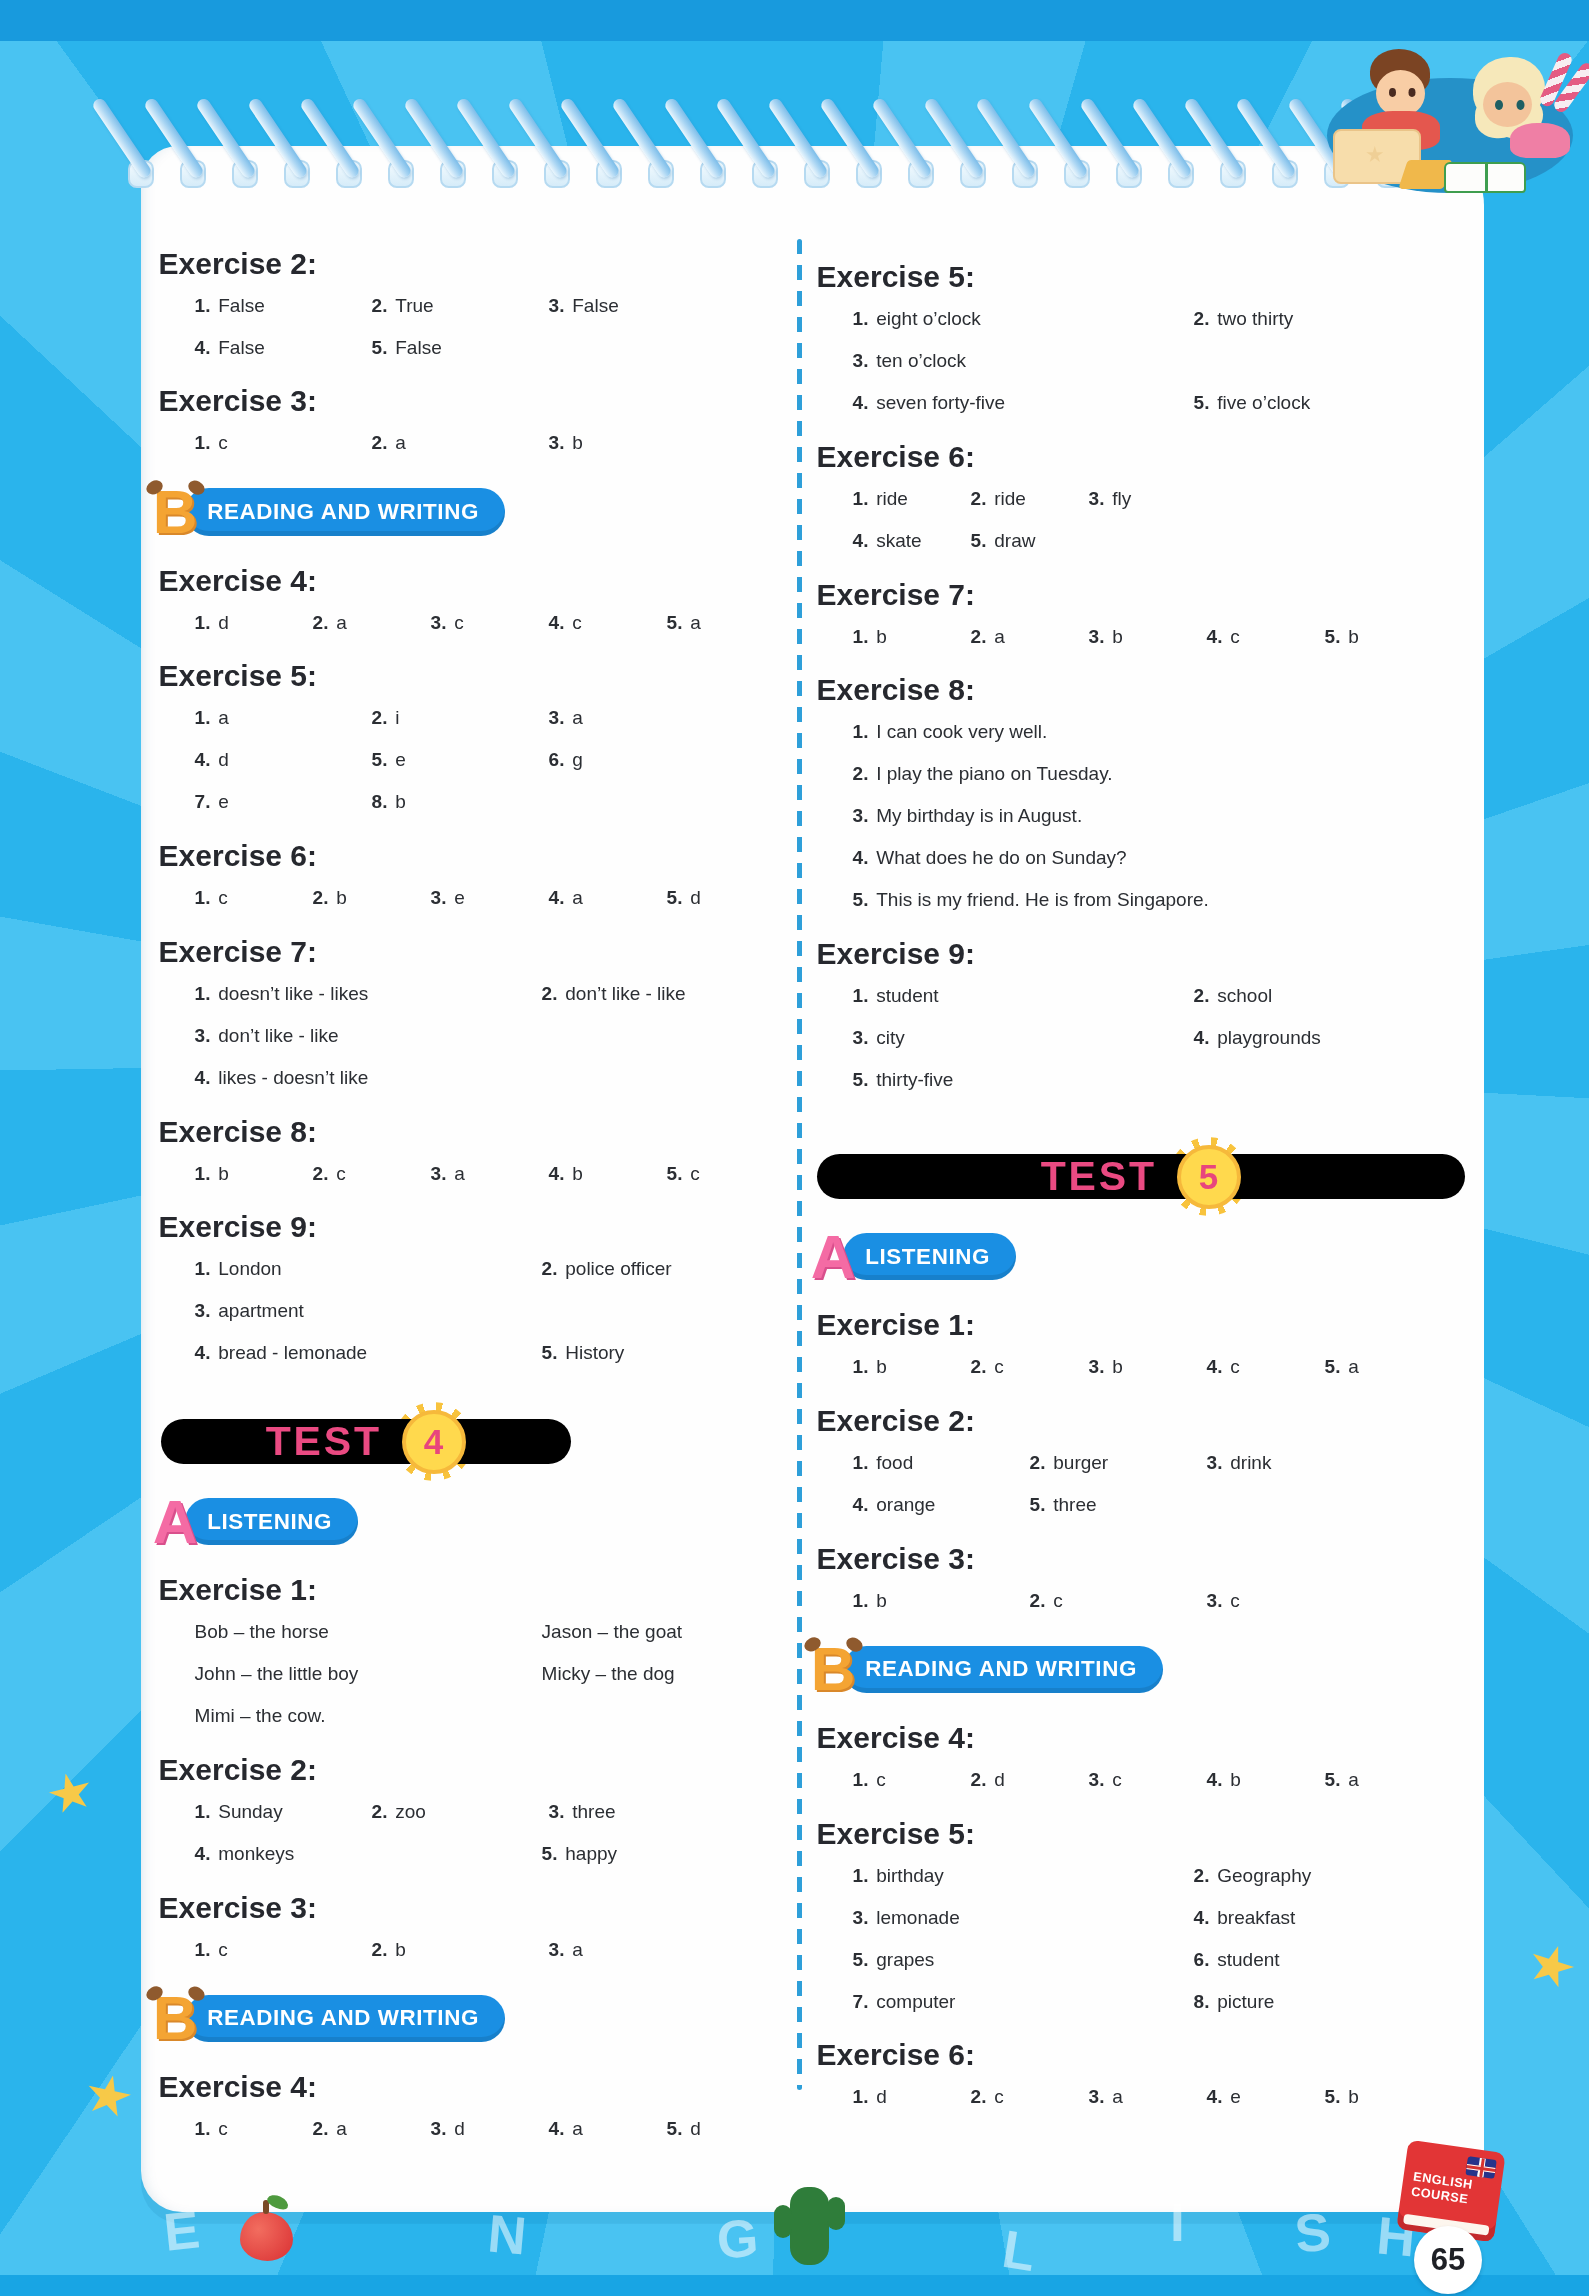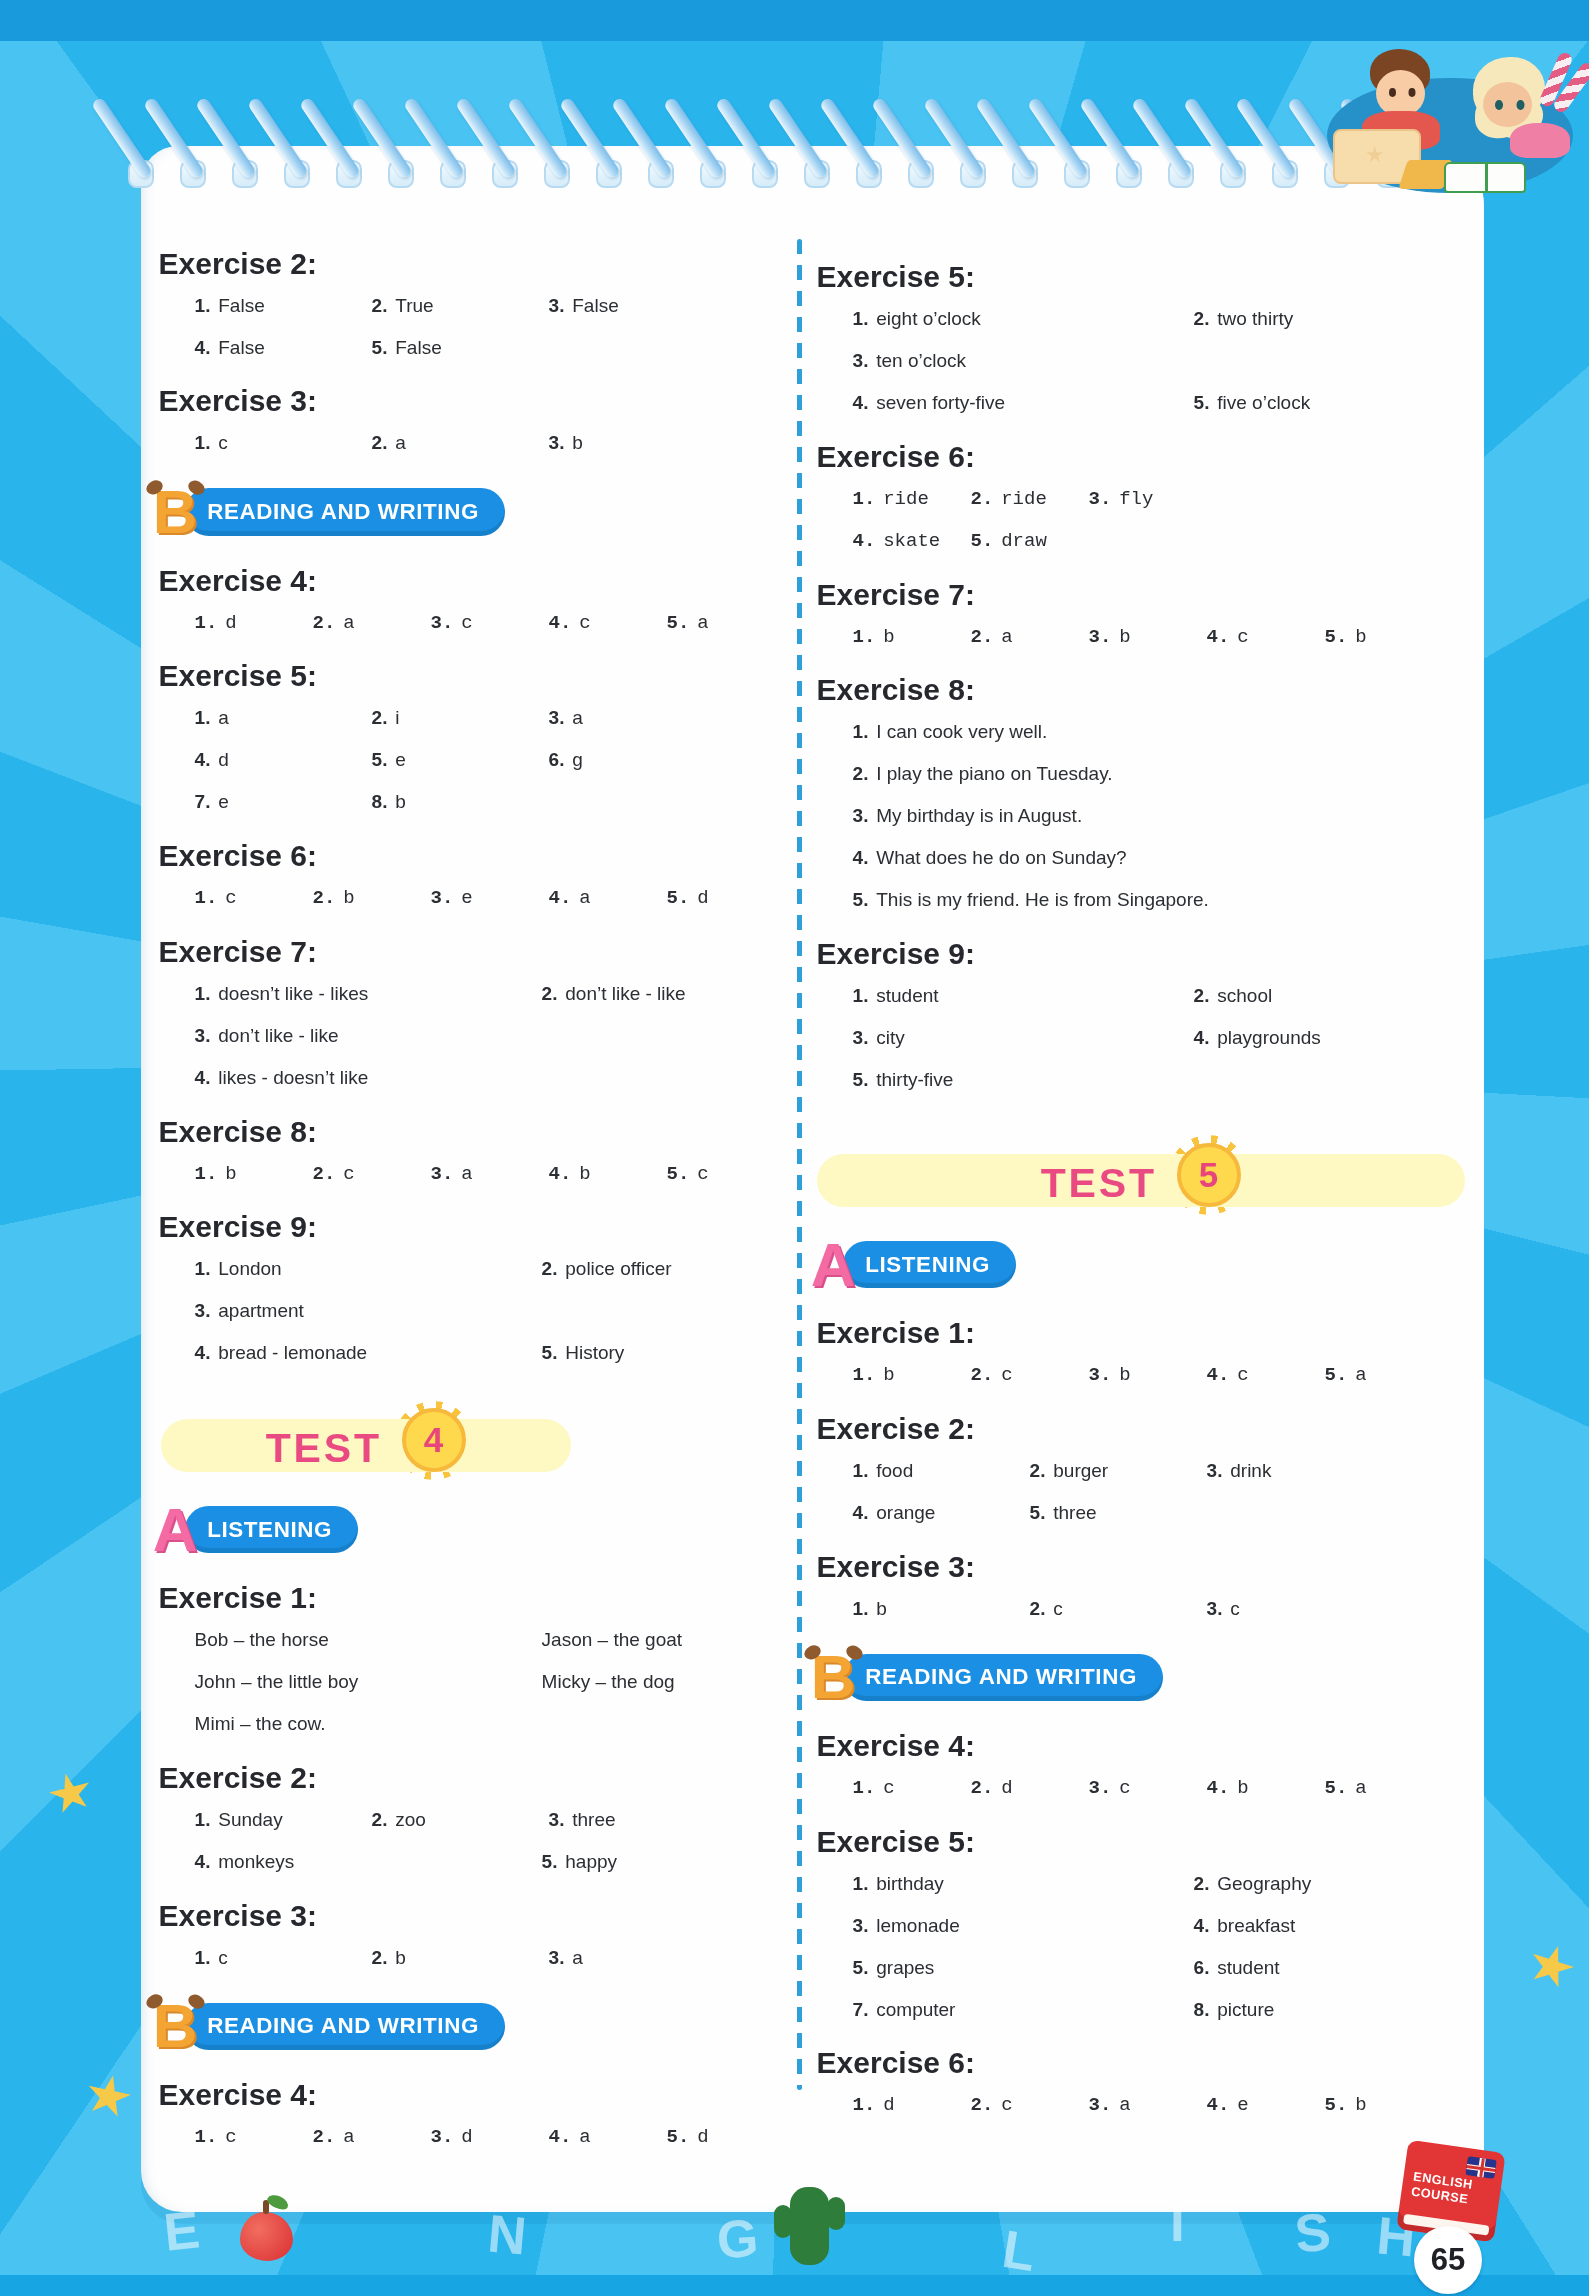--- a/index.html
+++ b/index.html
@@ -43,21 +43,21 @@
     position:absolute;left:797px;top:239px;width:4.9px;height:1851px;z-index:3;border-radius:2.9px;
     background:repeating-linear-gradient(180deg,#2e9fd9 0 14.6px,transparent 14.6px 26px);
   }
 
   
   .ex-heading{font-size:30px;font-weight:700;color:#26282e;line-height:43px;margin-top:10.7px;}
   .ans-row{font-size:19px;color:#2b2e33;line-height:42px;padding-left:36px;display:flex;}
   .ans-item{white-space:nowrap;}
   .num{font-weight:700;margin-right:7.8px;}
   .c3 .ans-item{min-width:177px;}
-  .c5 .ans-item{min-width:118px;font-family:Liberation Mono, monospace;}
+  .c5 .ans-item{min-width:118px;}
   .p2 .ans-item:first-child{min-width:347px;}
   .p2r .ans-item:first-child{min-width:341px;}
 
   
   .badge{display:flex;align-items:center;margin:11.7px 0 7.8px -5.9px;height:72px;}
   .badge-letter{font-size:62px;font-weight:800;line-height:62px;z-index:2;position:relative;}
   .letter-a{color:#f46ba4;text-shadow:2px 2px 0 #d94f8c;}
   .letter-b{color:#f4a433;text-shadow:2px 2px 0 #d9882a;}
   .letter-b::before,.letter-b::after{
     content:"";position:absolute;top:0px;width:16.6px;height:12.7px;background:#8f5a2e;border-radius:50%;
@@ -65,22 +65,22 @@
   .letter-b::before{left:-6.8px;transform:rotate(-28deg);}
   .letter-b::after{right:-6.8px;transform:rotate(28deg);}
   .badge-pill{
     background:#1a8fe3;color:#fff;font-weight:700;font-size:22.4px;letter-spacing:0.6px;
     padding:10.7px 26px 10.7px 22.4px;border-radius:24.4px;margin-left:-12.7px;
     box-shadow:inset 0 -4.9px 0 rgba(0,0,0,.10);
   }
 
   
   .test-banner{
-    position:relative;height:53px;border-radius:27px;background:#fef9c3;
-    display:flex;align-items:flex-end;justify-content:center;gap:19.5px;
+    position:relative;height:45px;border-radius:27px;background:#000000;
+    display:flex;align-items:center;justify-content:center;gap:19.5px;
   }
   .banner-left{width:410px;margin:45px 0 21.5px 2px;}
   .banner-right{width:648px;margin:53px 0 21.5px 0;}
   .test-label{color:#ea4a82;font-size:41px;font-weight:800;letter-spacing:2.9px;}
   .sun{
     position:relative;width:64px;height:64px;border-radius:50%;
     background:#ffd94d;border:4.9px solid #f6b93b;box-sizing:border-box;
     display:flex;align-items:center;justify-content:center;
   }
   .sun::before{

